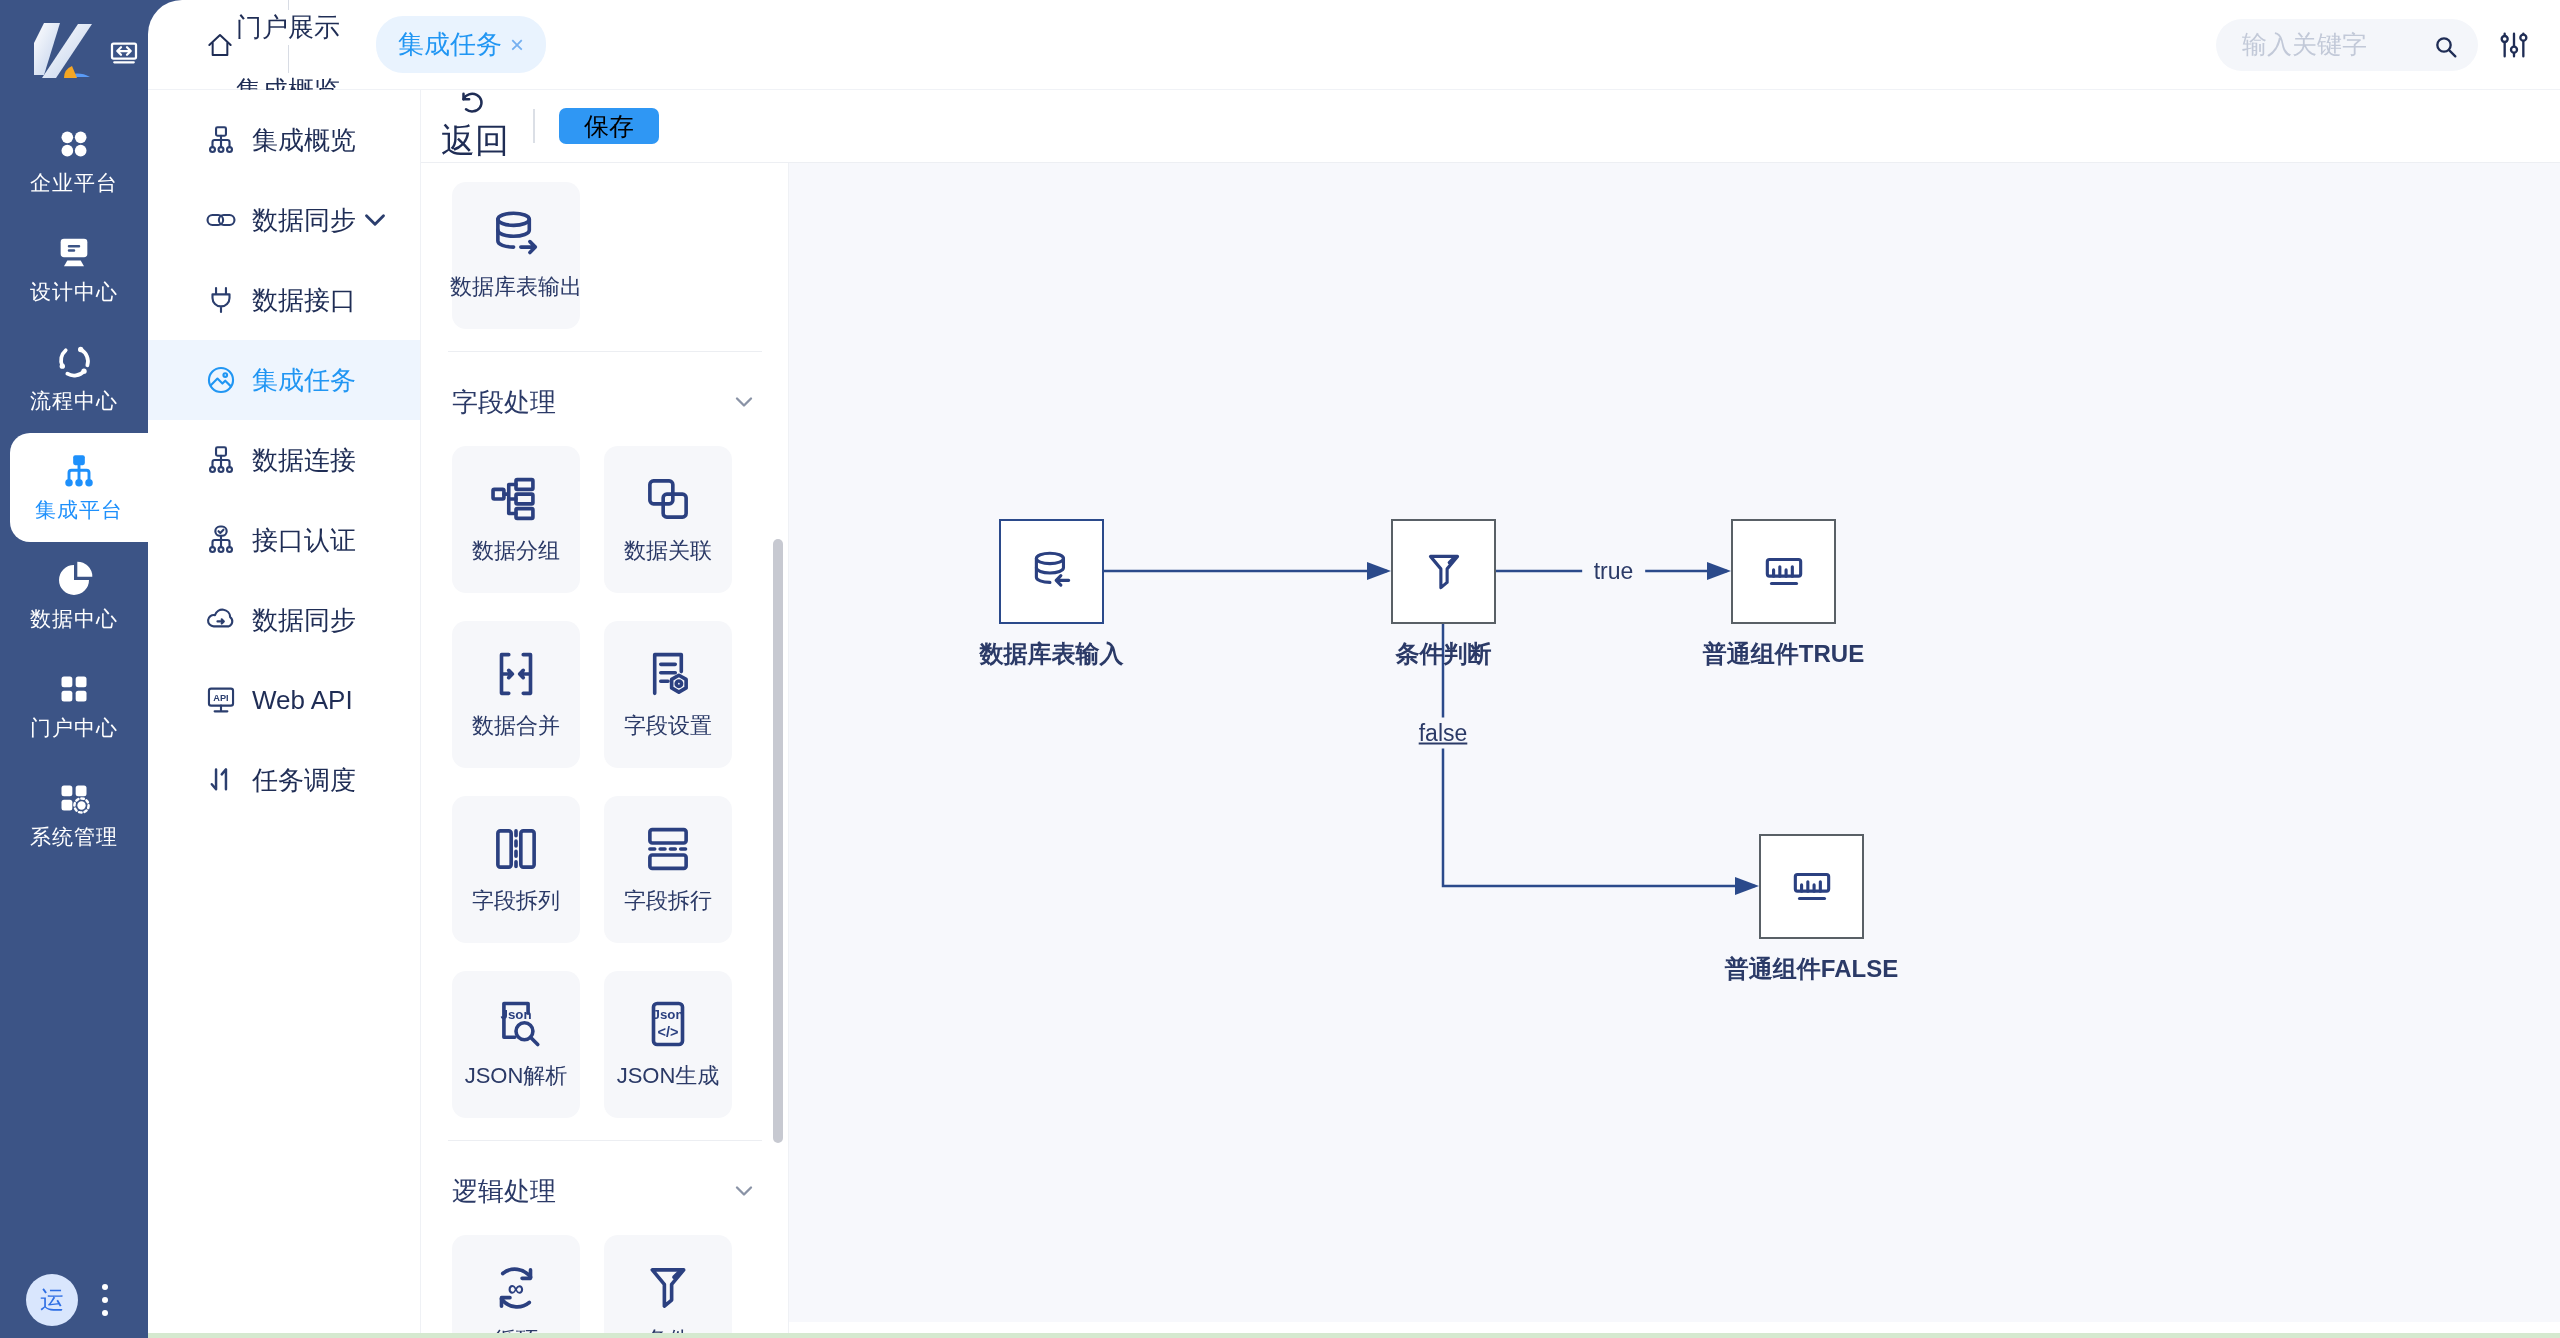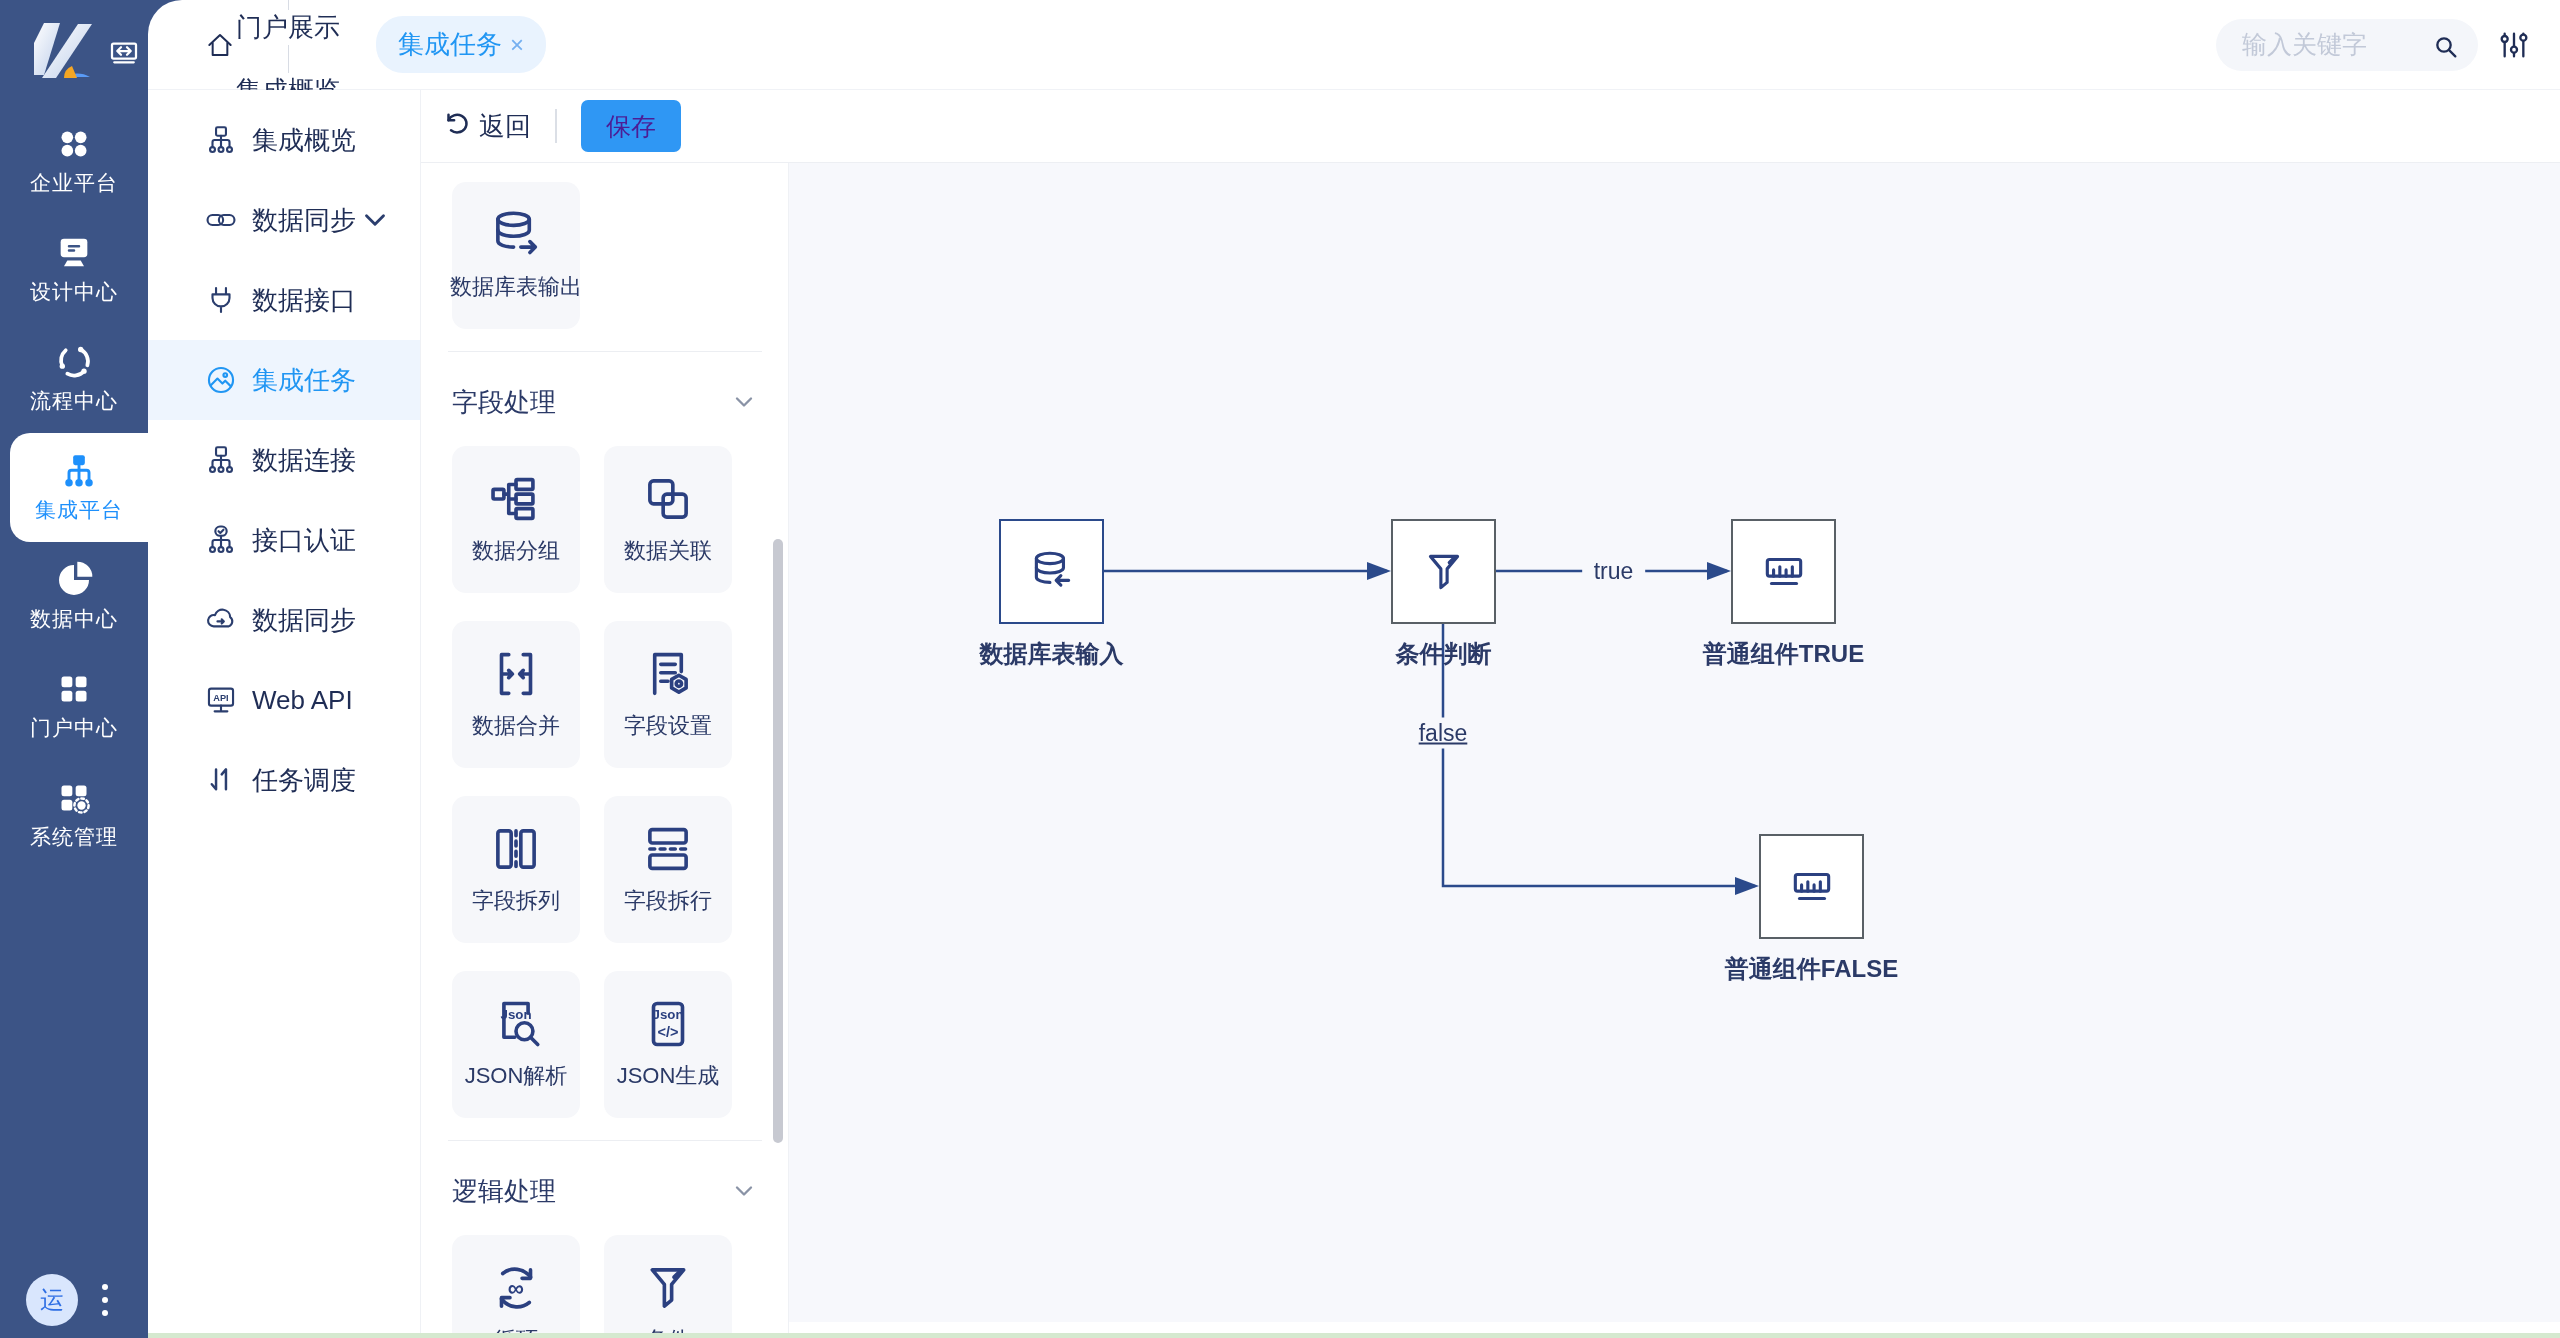--- a/index.html
+++ b/index.html
@@ -52,25 +52,25 @@
   .s-item .icon { width:34px; height:34px; color:#2B3E6E; flex:0 0 34px; }
   .s-label { font-size:26px; margin-left:14px; white-space:nowrap; }
   .s-item.active { background:#EEF5FE; }
   .s-item.active .icon, .s-item.active .s-label { color:#2196F3; }
   .s-chevron { position:absolute; right:28px; width:24px; height:24px; color:#9AA3B5; }
 
   
   .workarea { flex:1; display:flex; flex-direction:column; min-width:0; background:#fff; }
   .toolbar { height:73px; flex:0 0 73px; display:flex; align-items:center; padding-left:20px;
     border-bottom:1px solid #EDEFF3; }
-  .back-btn { display:flex; color:#1F2D55; font-size:26px; cursor:pointer; }
+  .back-btn { display:flex; align-items:center; color:#1F2D55; font-size:34px; cursor:pointer;flex-direction:column; }
   .back-btn .icon { width:30px; height:30px; margin-right:8px; }
   .vbar { width:2px; height:34px; background:#DBDFE6; margin:0 24px; }
-  .save-btn { background:#2F97F4; color:#4c1d95; font-size:25px; border:none; border-radius:7px;
-    width:100px; height:52px; cursor:pointer; font-family:inherit; }
+  .save-btn { background:#2F97F4; color:#000000; font-size:25px; border:none; border-radius:7px;
+    width:100px; height:36px; cursor:pointer; font-family:inherit; }
   .tb-group { margin-left:auto; display:flex; border:1px solid #E6E9EF; }
   .tb-btn { background:#fff; border:none; border-left:1px solid #E6E9EF; height:50px; padding:0 21px;
     font-size:24px; color:#1F2D55; cursor:pointer; white-space:nowrap; font-family:inherit; }
   .tb-btn:first-child { border-left:none; }
 
   .panes { flex:1; display:flex; min-height:0; background:#fff; }
   
   .palette { position:relative; width:368px; flex:0 0 368px; background:#fff; border-right:1px solid #EFF1F5;
     overflow:hidden; padding:5px 30px 0 31px; }
   .pal-card { width:128px; height:147px; background:#F6F7FA; border-radius:14px; display:flex;

